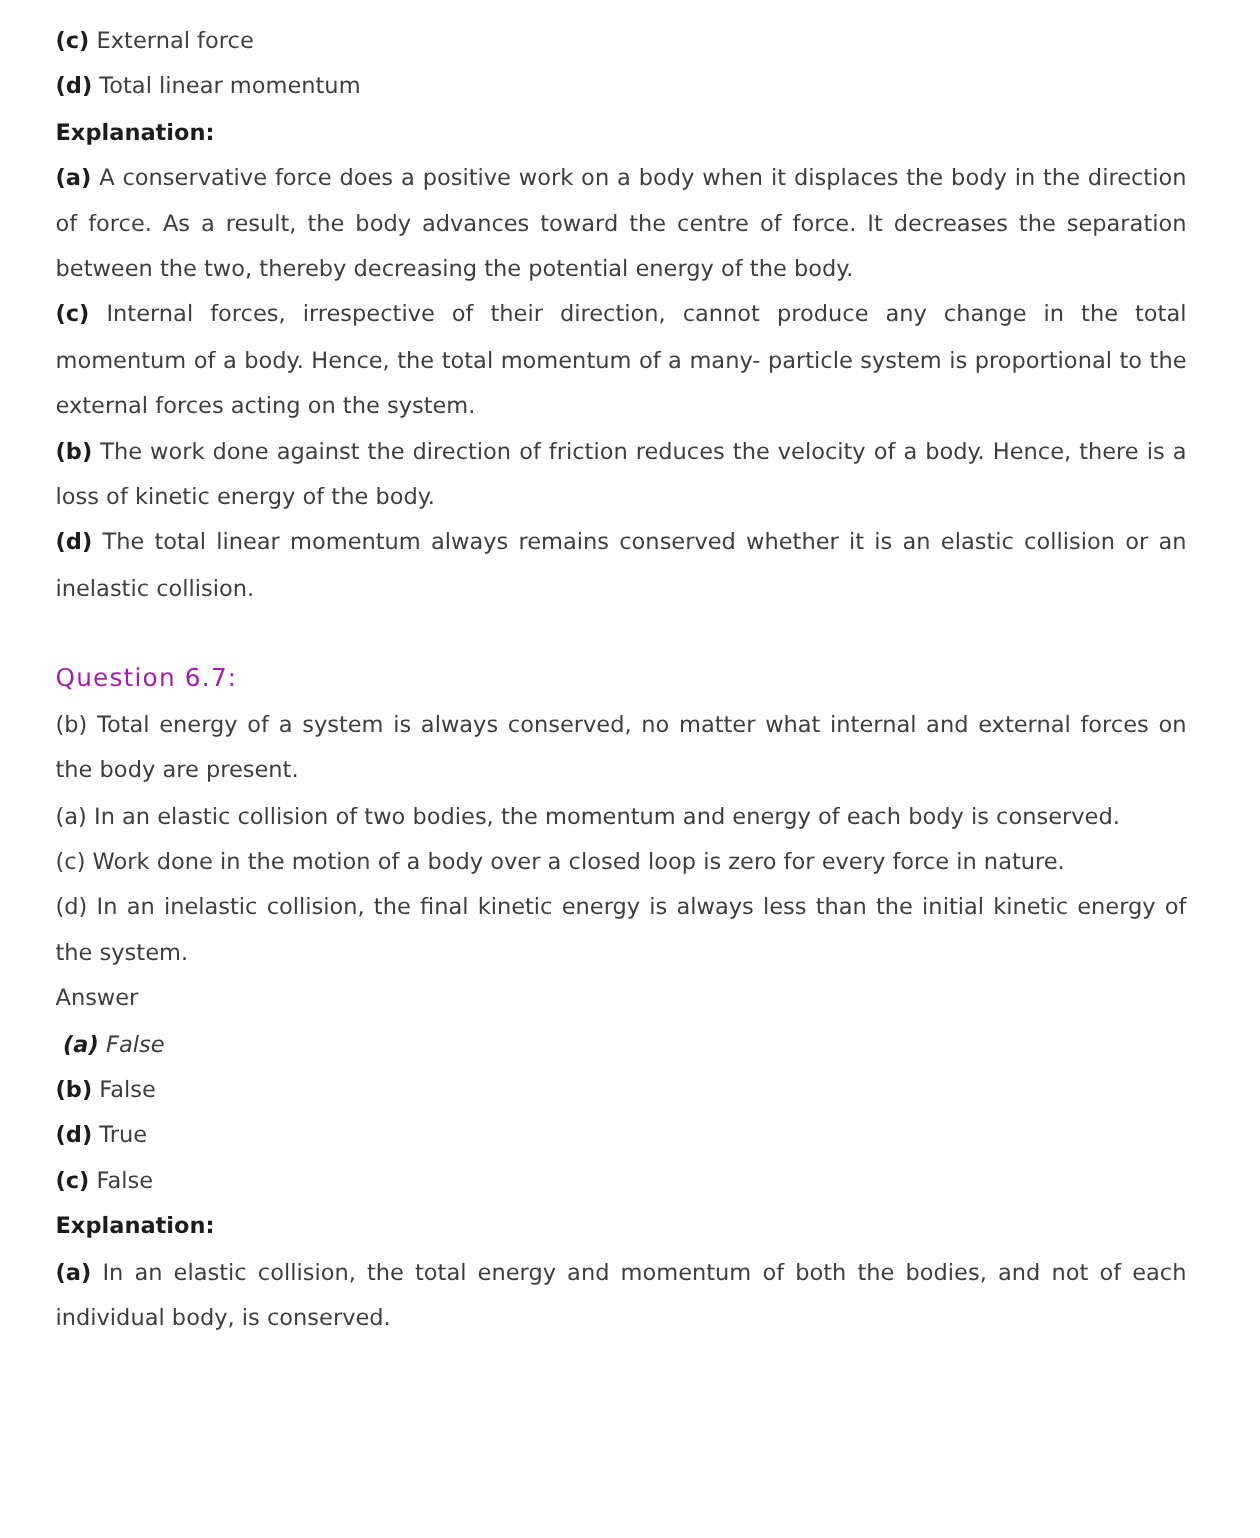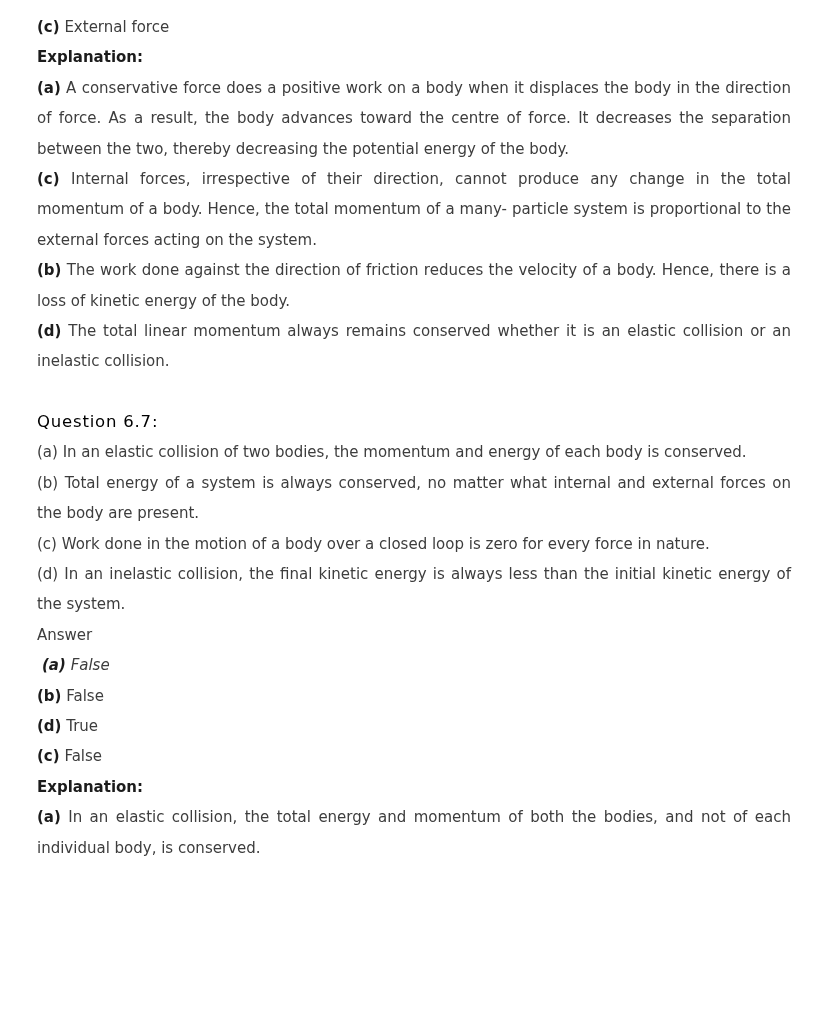--- a/index.html
+++ b/index.html
@@ -25,39 +25,40 @@
   .para .label {
     font-weight: bold;
     color: #1c1c1c;
   }
   .para.indent {
     padding-left: 5px;
     font-style: italic;
   }
   .q-heading {
     margin: 30px 0 0 0;
-    color: #000000;
+    color: #a21caf;
     font-size: 16.5px;
     letter-spacing: 0.8px;
     text-align: left;
   }
 </style>
 </head>
 <body>
 
 <main class="page" id="document-page">
     <p class="para"><span class="label">(c)</span> <span>External force</span></p>
+    <p class="para"><span class="label">(d)</span> <span>Total linear momentum</span></p>
     <p class="para"><span class="label">Explanation:</span> </p>
     <p class="para"><span class="label">(a)</span> <span>A conservative force does a positive work on a body when it displaces the body in the direction of force. As a result, the body advances toward the centre of force. It decreases the separation between the two, thereby decreasing the potential energy of the body.</span></p>
     <p class="para"><span class="label">(c)</span> <span>Internal forces, irrespective of their direction, cannot produce any change in the total momentum of a body. Hence, the total momentum of a many- particle system is proportional to the external forces acting on the system.</span></p>
     <p class="para"><span class="label">(b)</span> <span>The work done against the direction of friction reduces the velocity of a body. Hence, there is a loss of kinetic energy of the body.</span></p>
     <p class="para"><span class="label">(d)</span> <span>The total linear momentum always remains conserved whether it is an elastic collision or an inelastic collision.</span></p>
     <p class="q-heading">Question 6.7:</p>
+    <p class="para"><span>(b) Total energy of a system is always conserved, no matter what internal and external forces on the body are present.</span></p>
     <p class="para"><span>(a) In an elastic collision of two bodies, the momentum and energy of each body is conserved.</span></p>
-    <p class="para"><span>(b) Total energy of a system is always conserved, no matter what internal and external forces on the body are present.</span></p>
     <p class="para"><span>(c) Work done in the motion of a body over a closed loop is zero for every force in nature.</span></p>
     <p class="para"><span>(d) In an inelastic collision, the final kinetic energy is always less than the initial kinetic energy of the system.</span></p>
     <p class="para"><span>Answer</span></p>
     <p class="para indent"><span class="label">(a)</span> <span>False</span></p>
     <p class="para"><span class="label">(b)</span> <span>False</span></p>
     <p class="para"><span class="label">(d)</span> <span>True</span></p>
     <p class="para"><span class="label">(c)</span> <span>False</span></p>
     <p class="para"><span class="label">Explanation:</span> </p>
     <p class="para"><span class="label">(a)</span> <span>In an elastic collision, the total energy and momentum of both the bodies, and not of each individual body, is conserved.</span></p>
   </main>

